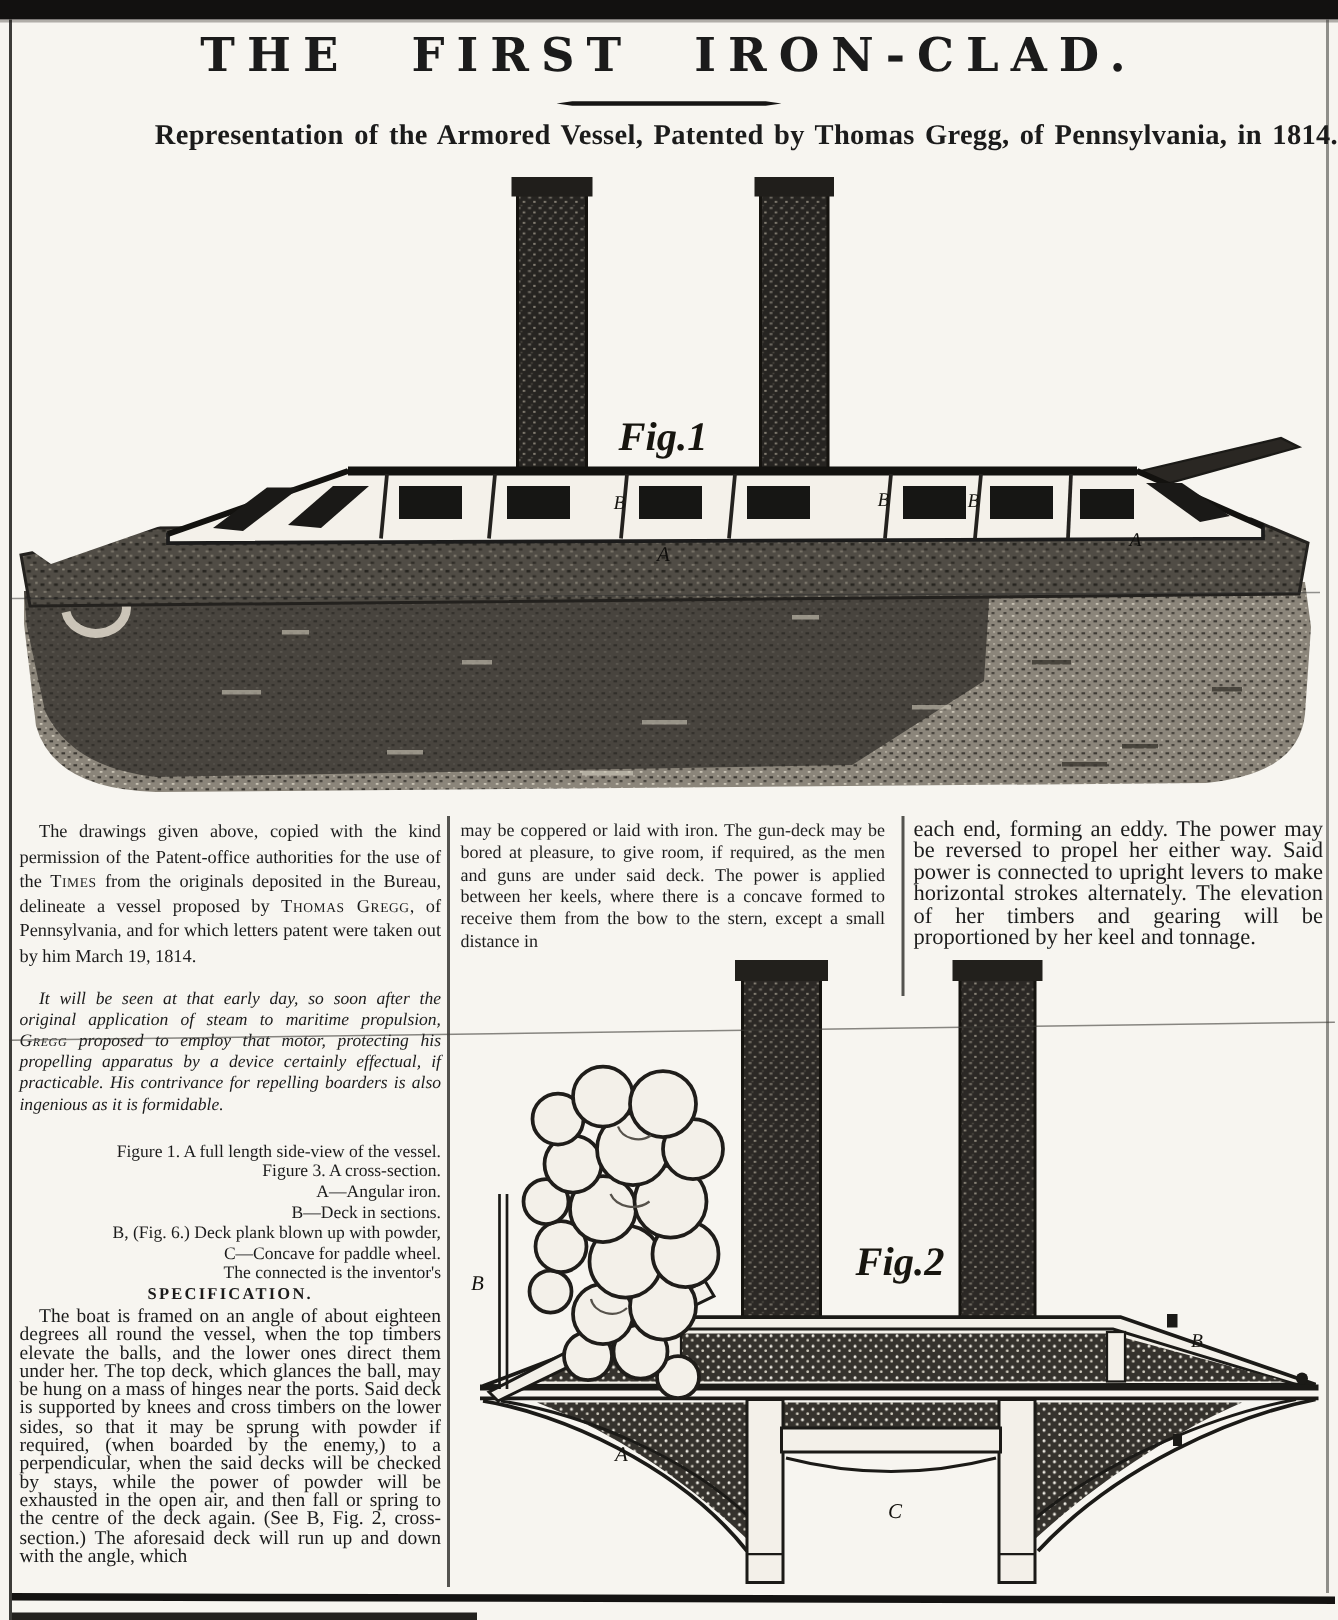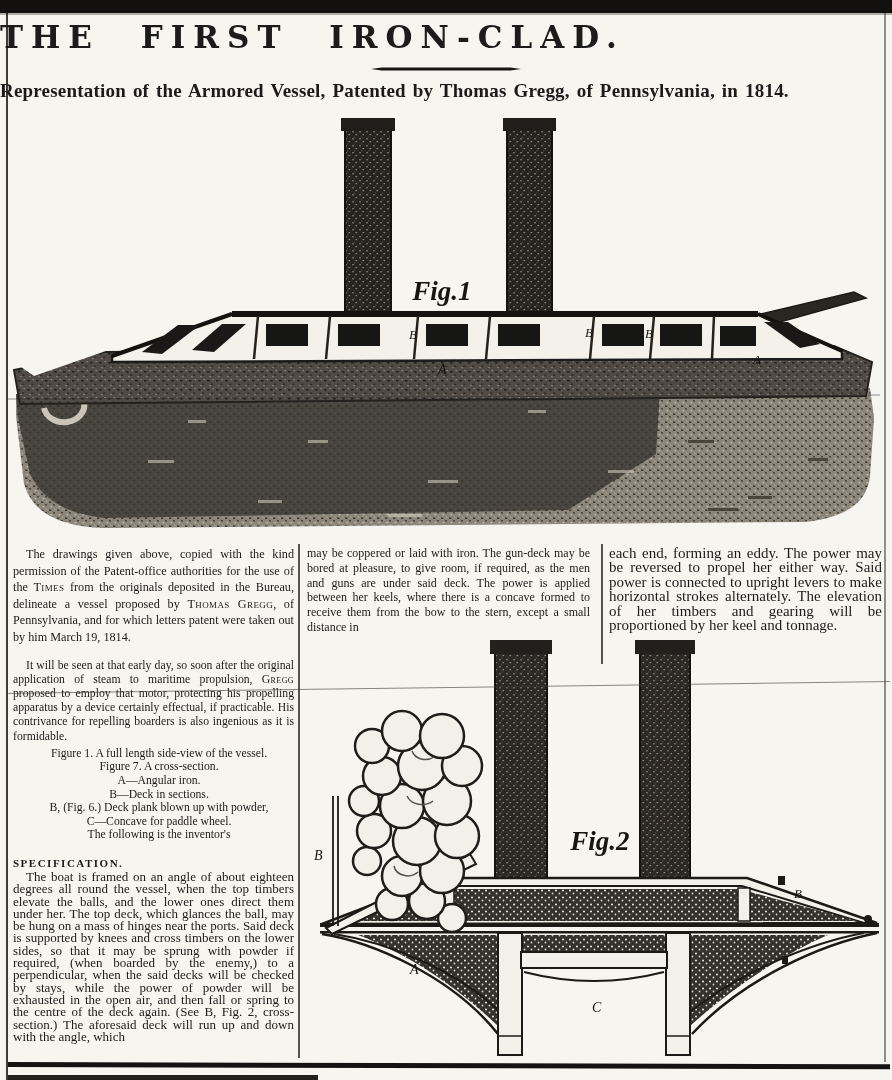--- a/index.html
+++ b/index.html
@@ -13,39 +13,39 @@
   .top-band{left:0;top:0;width:892px;height:13px;background:#121110;}
   .top-band-shadow{left:0;top:13px;width:892px;height:2px;background:#6a6660;opacity:.5;}
   .left-border{left:6px;top:13px;width:2px;height:1067px;background:#1c1b19;opacity:.85;}
   .right-border{left:884px;top:13px;width:2px;height:1049px;background:#3a3835;opacity:.55;}
   .scan-line{left:6px;top:693px;width:884px;height:1px;background:#3c3a36;opacity:.6;
              transform:rotate(-0.78deg);transform-origin:left center;}
   .bottom-rule{left:8px;top:1062px;width:882px;height:5px;background:#141312;
                transform:rotate(0.15deg);transform-origin:left center;}
   .bottom-scrap{left:8px;top:1075px;width:310px;height:5px;background:#23211e;}
   
-  .title{left:0;top:19px;width:892px;
+  .title{left:0;top:19px;width:892px;text-align:center;
          font-family:"DejaVu Serif",serif;font-weight:bold;font-size:31px;
          letter-spacing:8px;word-spacing:22px;}
   .title-rule{left:50%;top:67px;width:150px;height:4px;background:#161514;
               transform:translateX(-50%);
               clip-path:polygon(0 50%,7% 12%,93% 12%,100% 50%,93% 88%,7% 88%);}
-  .subtitle{left:0;top:80px;width:892px;text-align:left;
+  .subtitle{left:0;top:80px;width:892px;text-align:right;
             font-weight:bold;font-size:19px;word-spacing:2px;letter-spacing:.2px;}
   
   .col{top:546px;text-align:justify;}
   .col p{margin:0;}
   #col1{left:13px;width:281px;}
   #col2{left:307px;width:283px;font-size:12px;line-height:14.8px;}
   #col3{left:609px;width:273px;font-size:15px;line-height:14.4px;}
   #col1 .p1{font-size:12.2px;line-height:16.6px;text-indent:13px;margin-bottom:13px;}
-  #col1 .p2{font-size:11.7px;line-height:14.2px;text-indent:13px;margin-bottom:3px;}
-  .figlist div{font-size:11.7px;line-height:13.6px;text-indent:11px;text-align:center;}
-  .spec-head{text-align:left;font-weight:bold;font-size:11px;
-             letter-spacing:1.5px;margin:15px 0 2px;}
+  #col1 .p2{font-size:11.7px;line-height:14.2px;text-indent:13px;margin-bottom:17px;font-style:italic;}
+  .figlist div{font-size:11.7px;line-height:13.6px;text-indent:11px;text-align:right;}
+  .spec-head{text-align:center;font-weight:bold;font-size:11px;
+             letter-spacing:1.5px;margin:1px 0 2px;}
   #col1 .p3{font-size:13px;line-height:12.3px;text-indent:13px;}
   .sc{font-variant:small-caps;letter-spacing:.4px;}
   .vrule{position:absolute;width:1.5px;background:#2b2a27;opacity:.8;}
   #vrule1{left:298px;top:544px;height:514px;}
   #vrule2{left:601px;top:544px;height:120px;}
   .figwrap{position:absolute;}
   svg text{font-family:"Liberation Serif","DejaVu Serif",serif;}
 </style>
 </head>
 <body>
@@ -162,26 +162,26 @@
 
   <line x1="0" y1="291" x2="872" y2="287" stroke="#2b2b2b" stroke-width="1" opacity="0.5"></line>
 </svg>
 </div>
 
 <div id="col1" class="abs col">
   <p class="p1"><span>The drawings given above, copied with the kind permission of the Patent-office authorities for the use of the </span><span class="sc">Times</span><span> from the originals deposited in the Bureau, delineate a vessel proposed by </span><span class="sc">Thomas Gregg</span><span>, of Pennsylvania, and for which letters patent were taken out by him March 19, 1814.</span></p>
   <p class="p2"><span>It will be seen at that early day, so soon after the original application of steam to maritime propulsion, </span><span class="sc">Gregg</span><span> proposed to employ that motor, protecting his propelling apparatus by a device certainly effectual, if practicable.  His contrivance for repelling boarders is also ingenious as it is formidable.</span></p>
   <div class="figlist">
     <div>Figure 1. A full length side-view of the vessel.</div>
-    <div>Figure 7. A cross-section.</div>
+    <div>Figure 3. A cross-section.</div>
     <div>A—Angular iron.</div>
     <div>B—Deck in sections.</div>
     <div>B, (Fig. 6.) Deck plank blown up with powder,</div>
     <div>C—Concave for paddle wheel.</div>
-    <div>The following is the inventor's</div>
+    <div>The connected is the inventor's</div>
   </div>
   <div class="spec-head">SPECIFICATION.</div>
   <p class="p3">The boat is framed on an angle of about eighteen degrees all round the vessel, when the top timbers elevate the balls, and the lower ones direct them under her.  The top deck, which glances the ball, may be hung on a mass of hinges near the ports.  Said deck is supported by knees and cross timbers on the lower sides, so that it may be sprung with powder if required, (when boarded by the enemy,) to a perpendicular, when the said decks will be checked by stays, while the power of powder will be exhausted in the open air, and then fall or spring to the centre of the deck again. (See B, Fig. 2, cross-section.)  The aforesaid deck will run up and down with the angle, which</p>
 </div>
 
 <div id="col2" class="abs col">
   <p>may be coppered or laid with iron.  The gun-deck may be bored at pleasure, to give room, if required, as the men and guns are under said deck. The power is applied between her keels, where there is a concave formed to receive them from the bow to the stern, except a small distance in</p>
 </div>
 
 <div id="col3" class="abs col">

